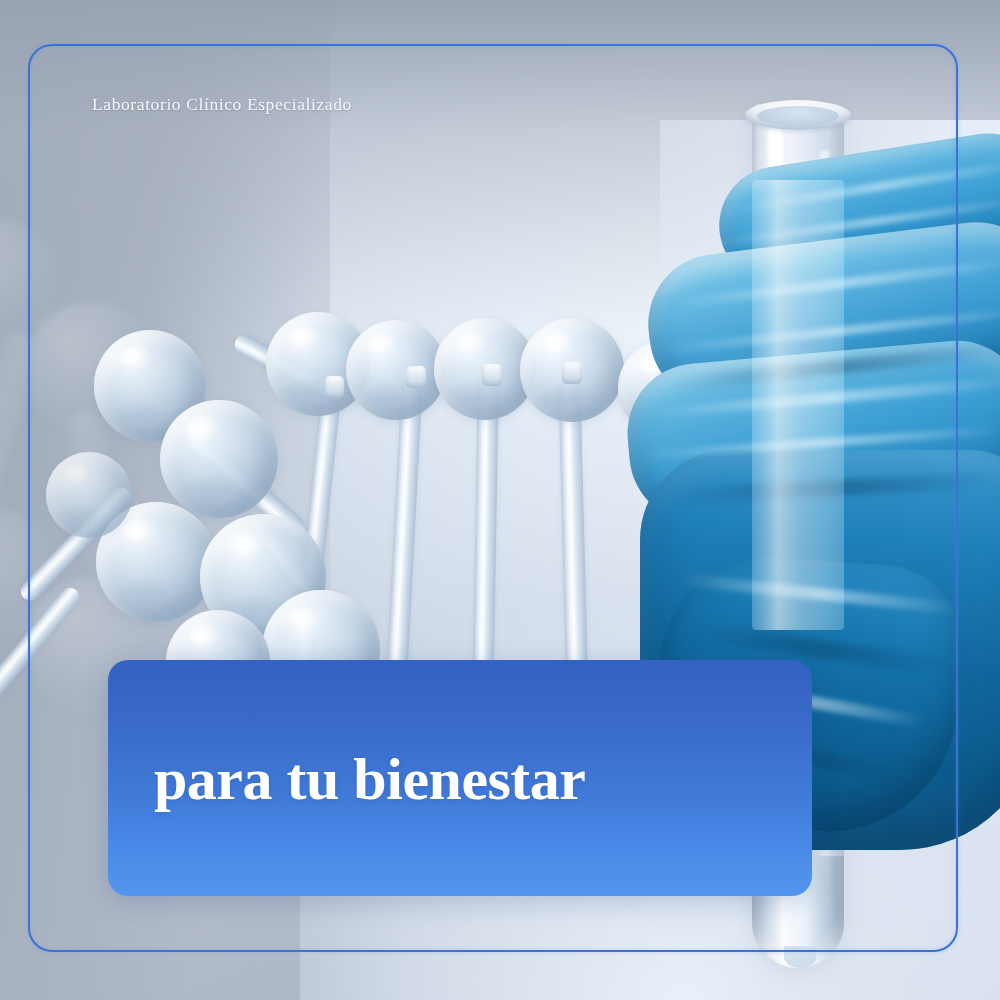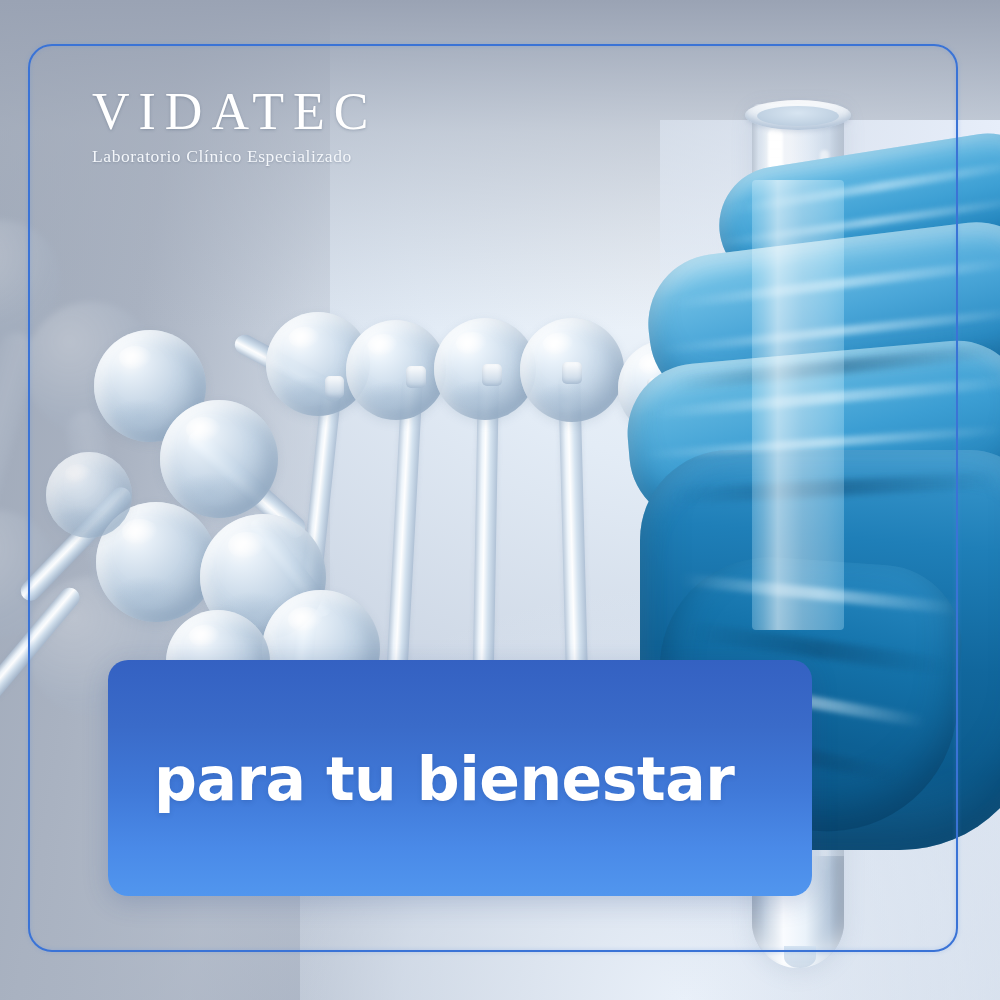--- a/index.html
+++ b/index.html
@@ -196,21 +196,21 @@
     box-shadow:0 6px 26px rgba(38,70,130,.22);
     display:flex;flex-direction:column;justify-content:center;
     padding-left:46px;box-sizing:border-box;
   }
   .banner-line{
     color:#ffffff;font-weight:bold;font-size:60px;line-height:1.07;
     letter-spacing:-.5px;
     font-family:"DejaVu Sans","Liberation Sans",sans-serif;
     text-shadow:0 2px 5px rgba(30,60,120,.18);
   }
-  .banner-line.l2{margin-top:3px;}
+  .banner-line.l2{margin-top:3px;font-family:Liberation Serif, serif;}
 </style>
 </head>
 <body>
 
 <div class="stage">
 
   <div class="bg-base"></div>
   <div class="bg-left-shade"></div>
   <div class="bg-top-shade"></div>
   <div class="bg-bottom-glow"></div>
@@ -288,21 +288,20 @@
     <div class="wrinkle" style="left:96px;top:576px;width:230px;height:12px;transform:rotate(10deg);"></div>
     <div class="wr-dark" style="left:104px;top:628px;width:200px;height:16px;transform:rotate(12deg);"></div>
   </div>
 
   <div class="hand-mask-tube"></div>
 
   <div class="frame-soft"></div>
   <div class="frame"></div>
 
   <div class="logo">
-    <div class="logo-name">VIDATEC</div>
     <div class="logo-tag">Laboratorio Clínico Especializado</div>
   </div>
 
   <div class="banner">
     <div class="banner-line l2">para tu bienestar</div>
   </div>
 
 </div>
 
 </body></html>

